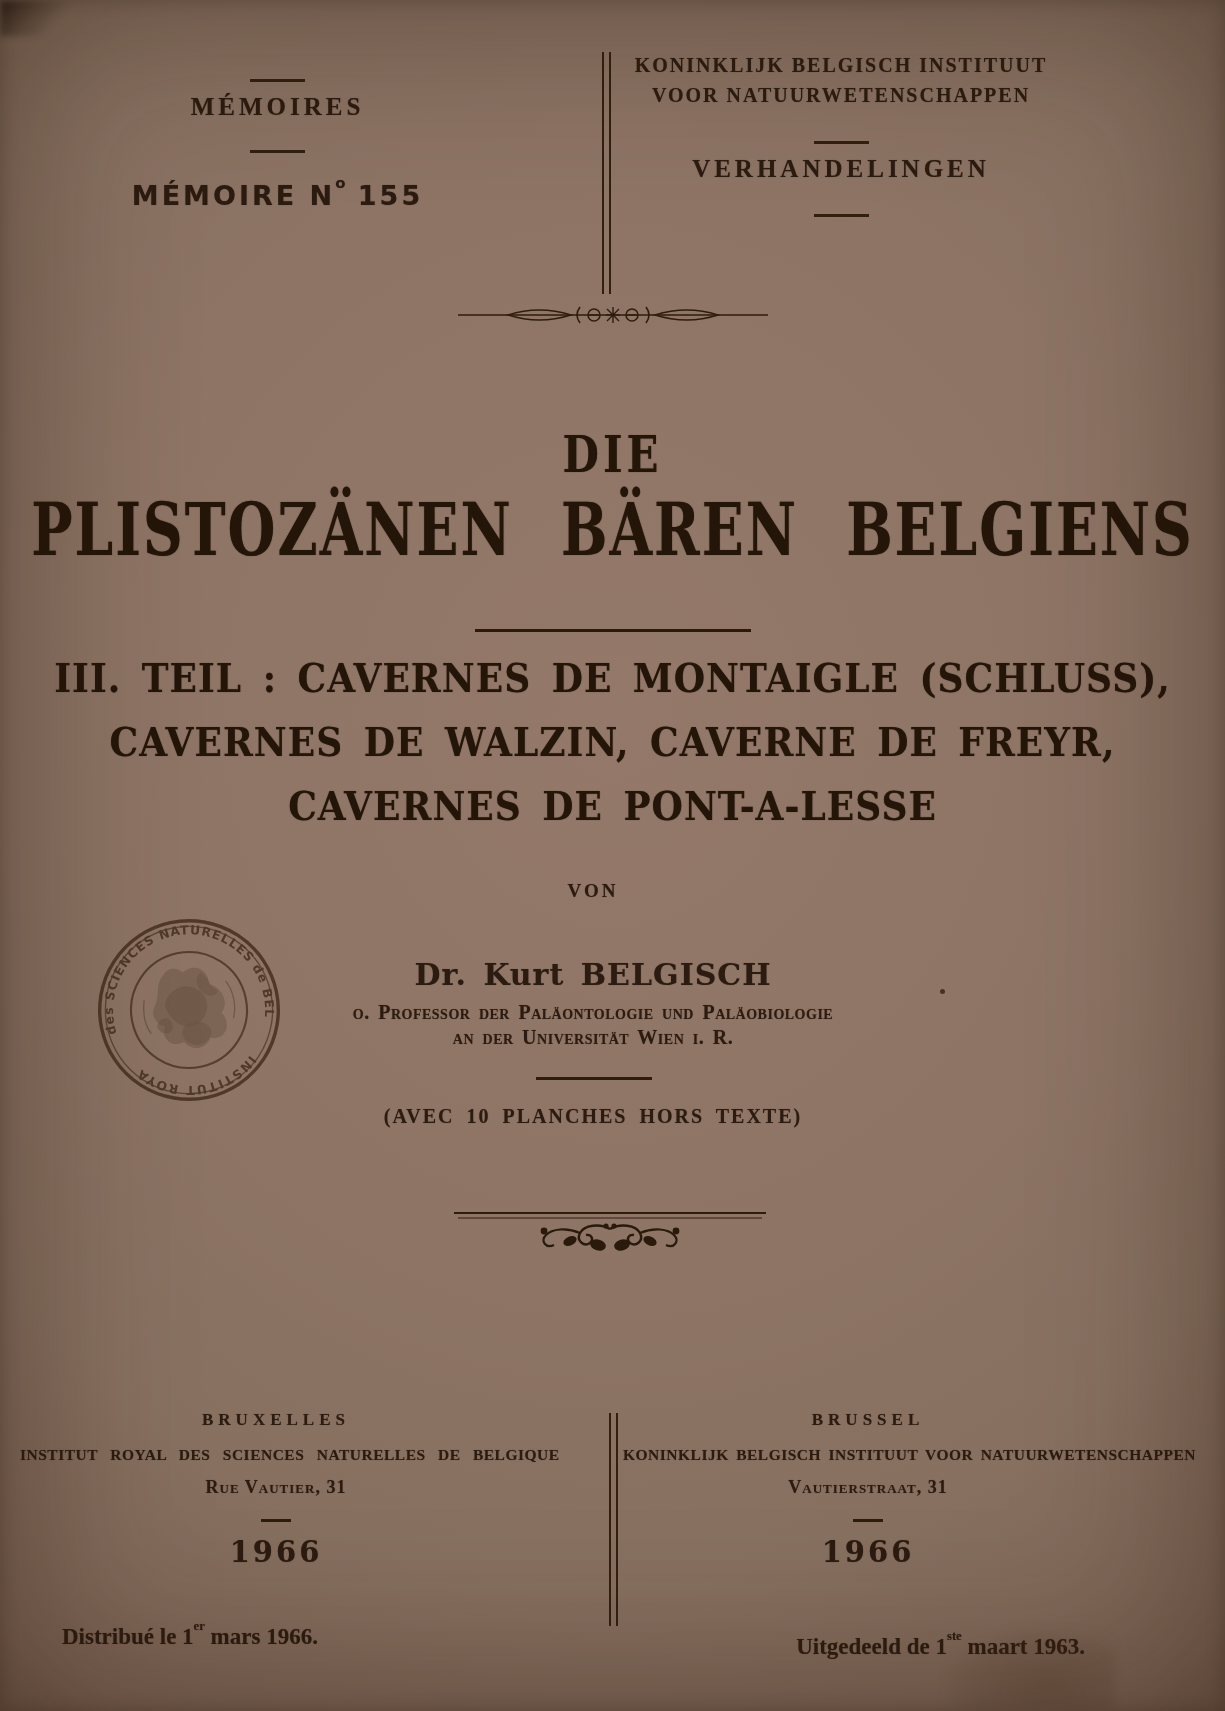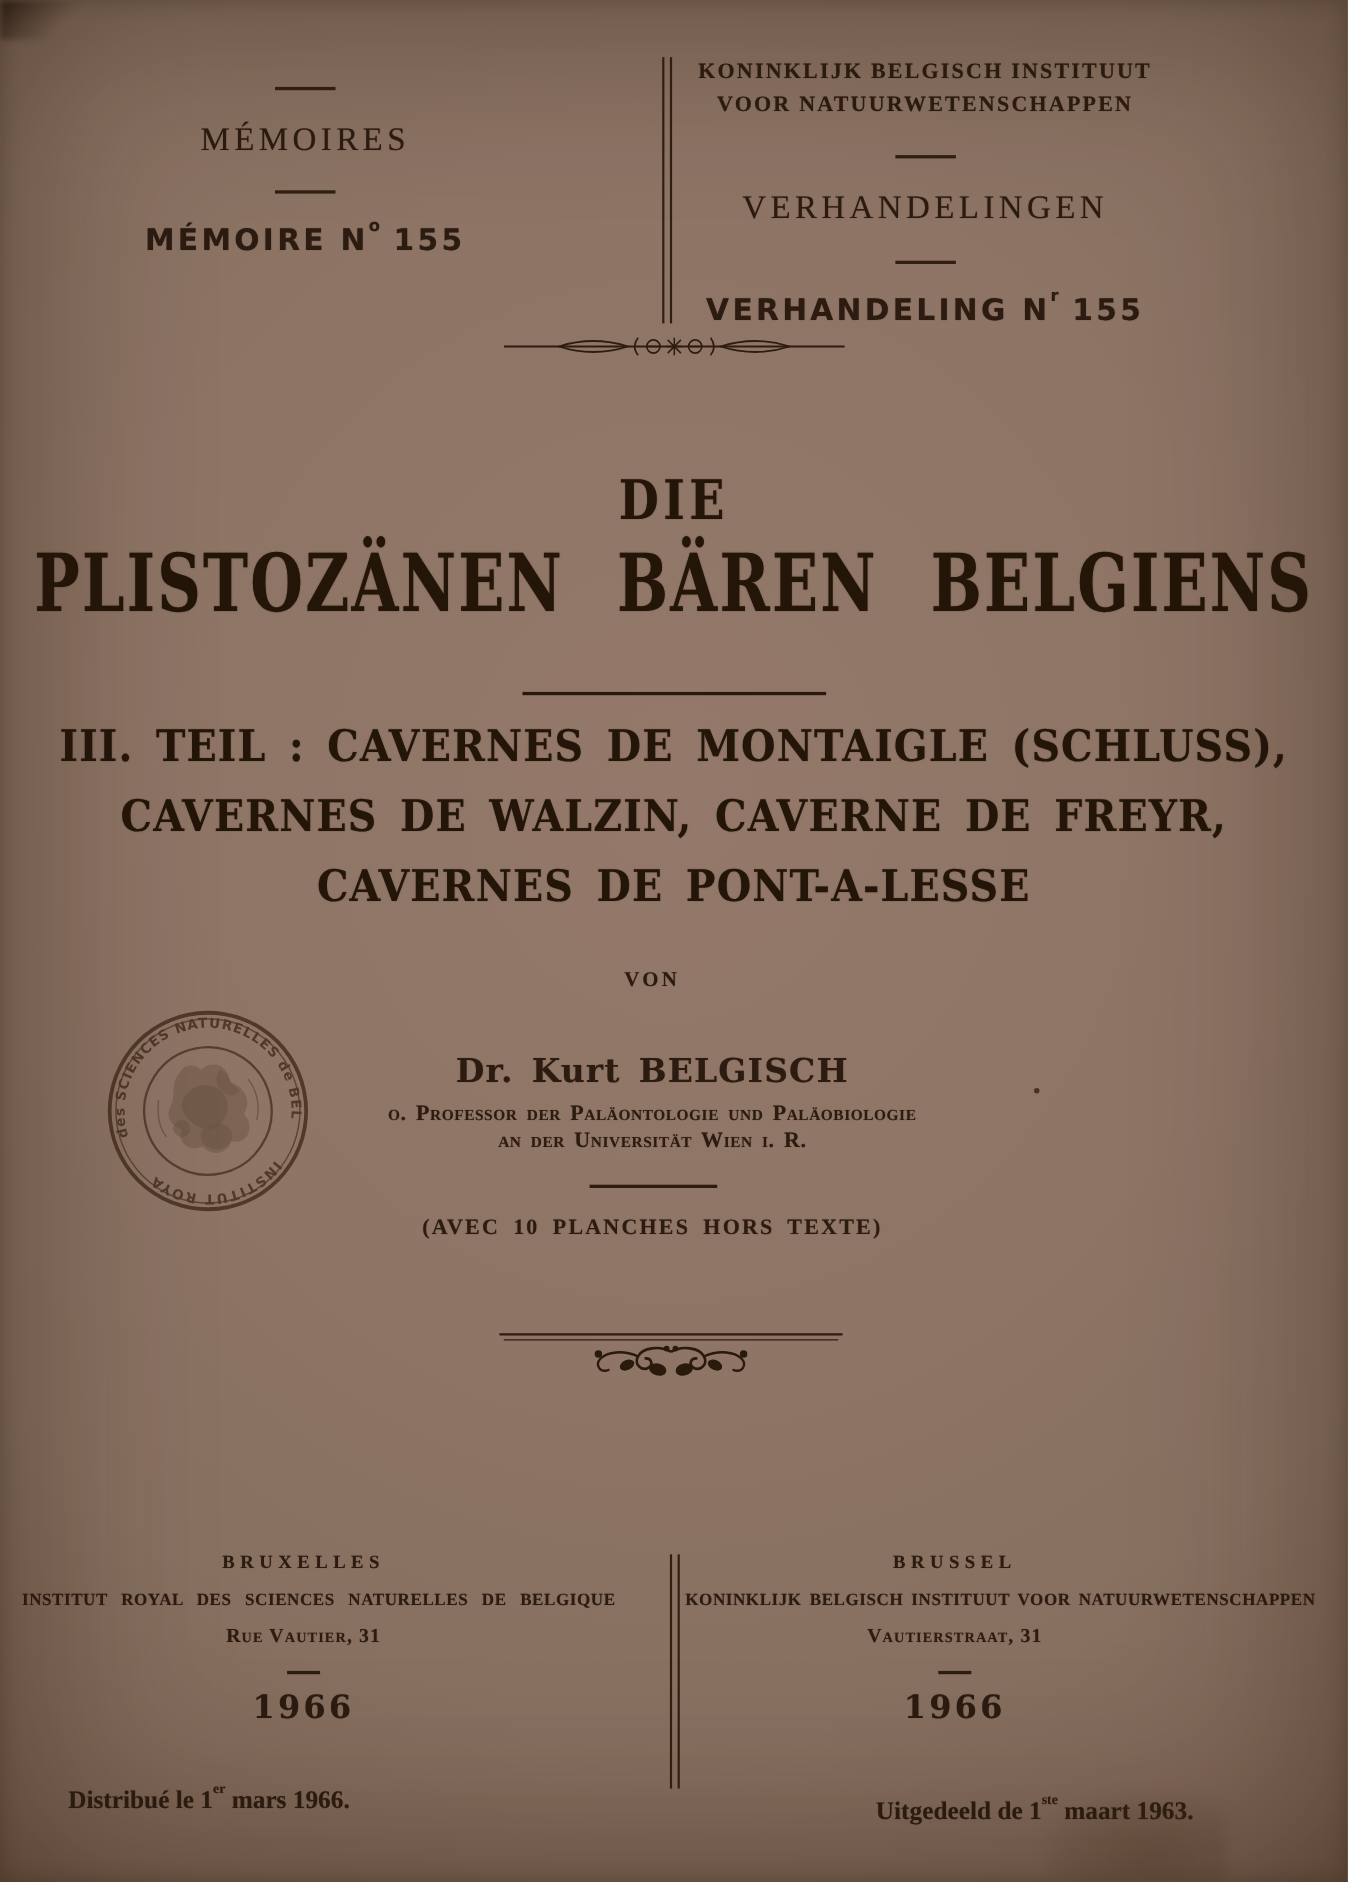--- a/index.html
+++ b/index.html
@@ -27,21 +27,21 @@
   .vr-bottom{left:609px; top:1413px; height:213px;}
 
   
   .mast{position:absolute; top:50px; text-align:center; white-space:nowrap;
         text-shadow:0 0 1px rgba(35,18,6,.45);}
   .mast-left{left:25px; width:505px;}
   .mast-right{left:615px; width:452px;}
   .mast .inst{font-weight:bold; font-size:19.5px; letter-spacing:1.5px; line-height:27px;}
   .mast-right .inst{font-size:20px; letter-spacing:2px; line-height:30px;}
   .shortrule{width:55px; height:3px; background:#31200f; margin:29px auto 0;}
-  .mast .series{font-weight:normal; font-size:30px; letter-spacing:4px; margin-top:28px;}
+  .mast .series{font-weight:bold; font-size:25px; letter-spacing:4px; margin-top:11px;}
   .mast .issue{font-family:"DejaVu Sans","Liberation Sans",sans-serif; font-weight:bold;
                font-size:27px; letter-spacing:3px; margin-top:27px;}
   .mast-right .shortrule{margin-top:31px;}
   sup.tiny{font-size:55%; position:relative; top:-.45em; letter-spacing:0;}
 
   
   .ornament{position:absolute; left:50%; transform:translateX(-50%); top:300px;}
   .ornament path, .ornament line, .ornament circle{stroke:#2e1d0e; fill:none;}
 
   
@@ -115,21 +115,20 @@
   </div>
 
   <div class="mast mast-right">
     <div class="inst">
       <div>KONINKLIJK BELGISCH INSTITUUT</div>
       <div>VOOR NATUURWETENSCHAPPEN</div>
     </div>
     <div class="shortrule"></div>
     <div class="series">VERHANDELINGEN</div>
     <div class="shortrule"></div>
-    <div class="issue"><span>VERHANDELING N</span><sup class="tiny">r</sup><span> 155</span></div>
   </div>
 
   <svg class="ornament" width="310" height="30" viewBox="0 0 310 30">
     <line x1="0" y1="15" x2="310" y2="15" stroke-width="1.6"></line>
     <path d="M 50 15 Q 81 5 113 15 Q 81 25 50 15 Z" stroke-width="1.6"></path>
     <path d="M 260 15 Q 229 5 197 15 Q 229 25 260 15 Z" stroke-width="1.6"></path>
     <path d="M 122 7 Q 116 15 122 23" stroke-width="1.6"></path>
     <path d="M 188 7 Q 194 15 188 23" stroke-width="1.6"></path>
     <circle cx="136" cy="15" r="6" stroke-width="1.5"></circle>
     <line x1="131" y1="15" x2="141" y2="15" stroke-width="1.4"></line>

